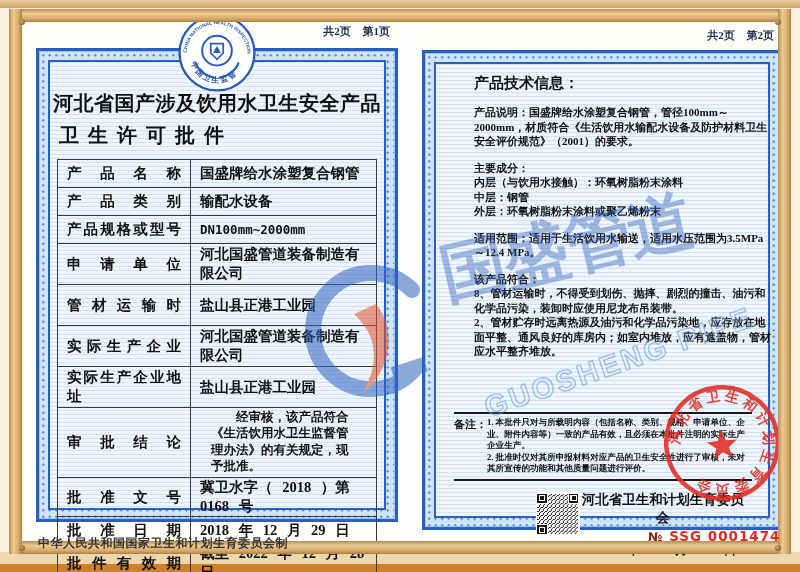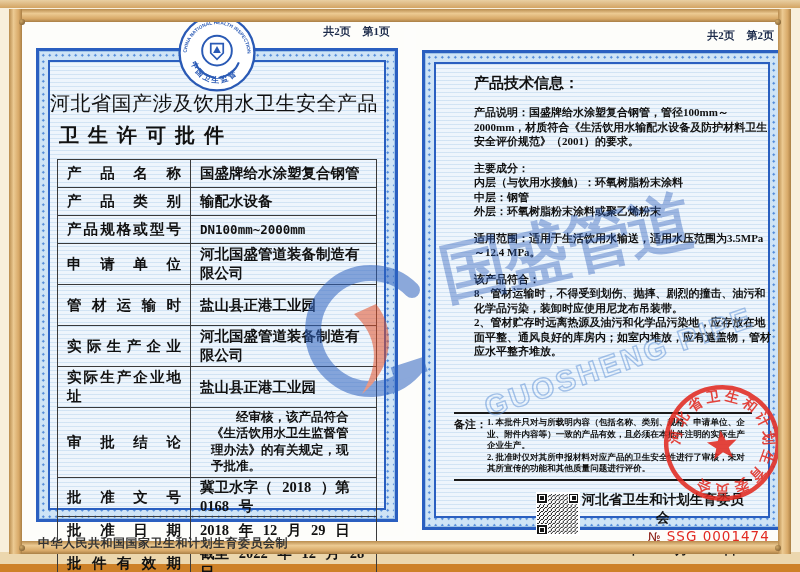--- a/index.html
+++ b/index.html
@@ -23,21 +23,21 @@
   .bframe{position:absolute;border:3px solid #2a5fc0;box-shadow:0 0 0 1px #9fc3e8 inset;}
   .bband{position:absolute;left:1px;top:1px;right:1px;bottom:1px;background-color:#cfe4f6;
     background-image:radial-gradient(circle,#4a86d8 1.1px,rgba(0,0,0,0) 1.3px);background-size:6.5px 6.5px;}
   .binner{position:absolute;left:8px;top:8px;right:8px;bottom:8px;border:2px solid #2a5fc0;
     background-color:#eef5fc;
     background-image:repeating-linear-gradient(180deg,rgba(125,175,220,.25) 0 1px,rgba(0,0,0,0) 1px 4px);}
   
   .page1{left:30px;top:20px;width:374px;height:516px;}
   .p1-frame{left:6px;top:28px;right:6px;bottom:14px;}
   .logo{position:absolute;left:148px;top:-6px;width:78px;height:78px;z-index:6;}
-  .t1{margin-top:28px;text-align:left;font-size:20px;font-weight:normal;color:#111;letter-spacing:.5px;border-radius:9px;}
+  .t1{margin-top:28px;text-align:center;font-size:20px;font-weight:bold;color:#111;letter-spacing:.5px;border-radius:9px;}
   .t2{margin-top:5px;font-size:20px;font-weight:bold;color:#111;letter-spacing:9px;text-indent:9px;}
   .ptable{margin:10px auto 0;border-collapse:collapse;width:320px;table-layout:fixed;}
   .ptable td{border:1.4px solid #3a3a3a;vertical-align:middle;}
   .ptable .lab{width:114px;font-family:"Liberation Sans",sans-serif;font-weight:bold;font-size:14.5px;
     color:#111;padding:0 9px;text-align:justify;text-align-last:justify;}
   .ptable .val{font-weight:bold;font-size:14.5px;color:#111;padding:0 4px 0 9px;}
   .ptable tr:nth-child(-n+3) td{height:27px;}
   .ptable tr:nth-child(n+4):nth-child(-n+7) td{height:40px;}
   .ptable tr:nth-child(8) td{height:34px;}
   .ptable tr:nth-child(9) td{height:27px;}
@@ -62,21 +62,21 @@
   .rbody p{margin:0;}
   .renewal{margin:7px 0 0 2px;font-size:12.5px;font-weight:bold;}
   .frow{display:flex;align-items:flex-start;margin-top:10px;}
   .qr{margin-left:82px;}
   .issue-block{margin-left:auto;margin-right:6px;text-align:center;}
   .issuer{font-size:13.5px;font-weight:bold;}
   .idate{margin-top:14px;font-size:13px;font-weight:bold;word-spacing:8px;}
   .seal{position:absolute;left:243px;top:356px;width:126px;height:126px;z-index:40;opacity:.88;
     transform:rotate(-6deg);}
   .serial{position:absolute;left:648px;top:528px;z-index:41;color:#e22b22;
-    font-family:"DejaVu Sans",sans-serif;font-size:13.5px;font-weight:normal;letter-spacing:1px;}
+    font-family:"DejaVu Sans",sans-serif;font-size:13.5px;font-weight:bold;letter-spacing:1px;}
   .serial .no{color:#8c1d14;font-size:12px;}
   
   .wm{position:absolute;pointer-events:none;z-index:30;}
   .wm-logo{left:292px;top:252px;width:150px;height:175px;opacity:.55;}
   .wm-cn{left:438px;top:214px;font-size:66px;font-weight:900;line-height:1;white-space:nowrap;
     color:rgba(40,90,185,.40);transform:rotate(-13deg);font-family:"Liberation Sans",sans-serif;letter-spacing:-2px;}
   .wm-en{left:478px;top:346px;font-size:29px;font-weight:900;white-space:nowrap;letter-spacing:3px;
     color:rgba(235,243,252,.12);-webkit-text-stroke:1.4px rgba(100,150,215,.55);
     transform:rotate(-19deg);font-family:"Liberation Sans",sans-serif;}
 </style>

